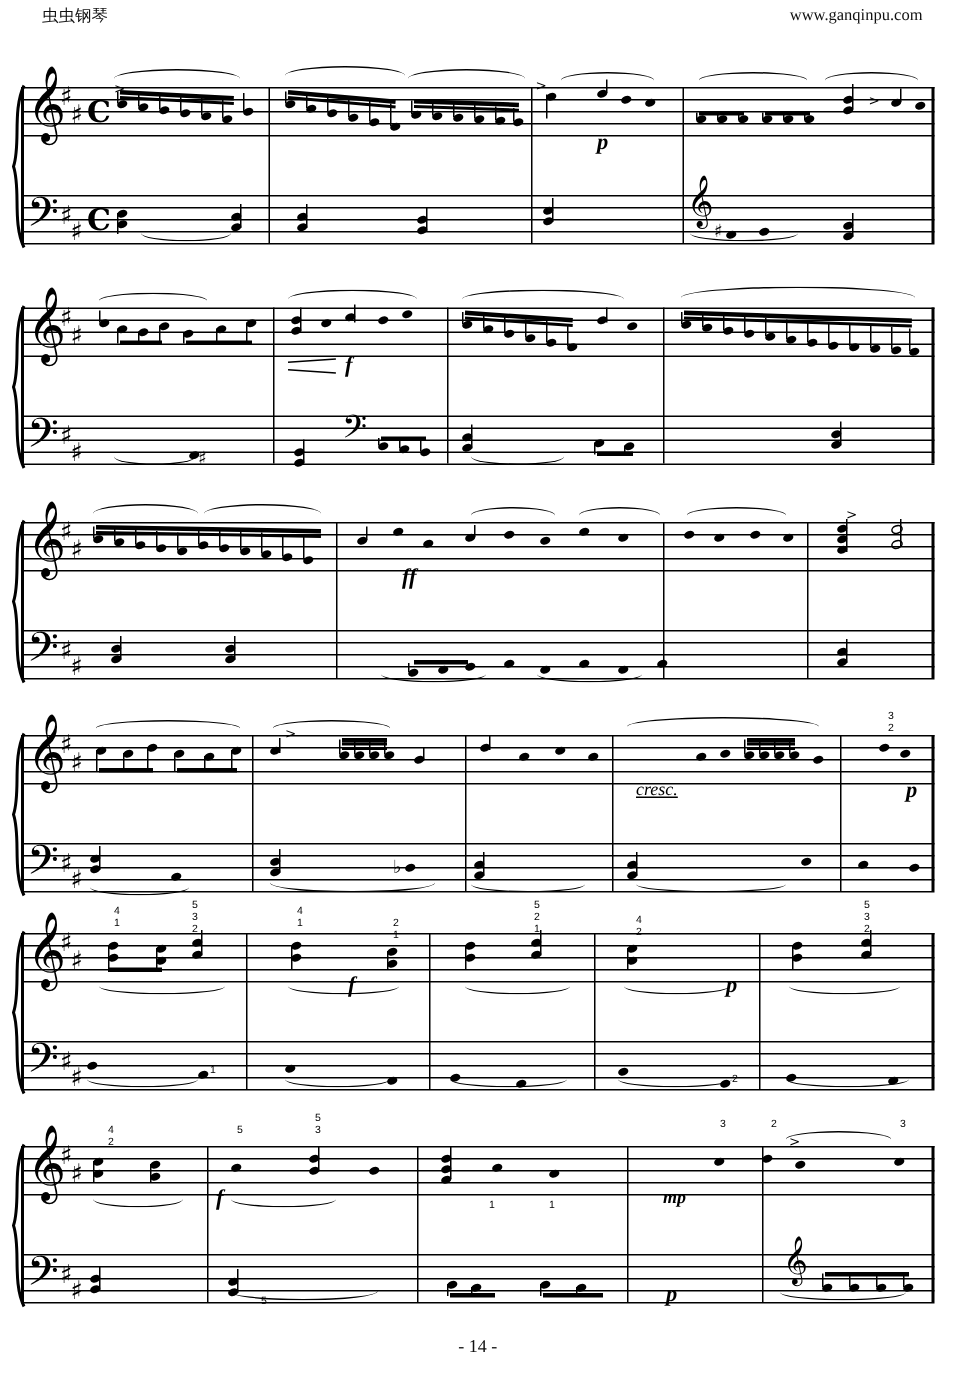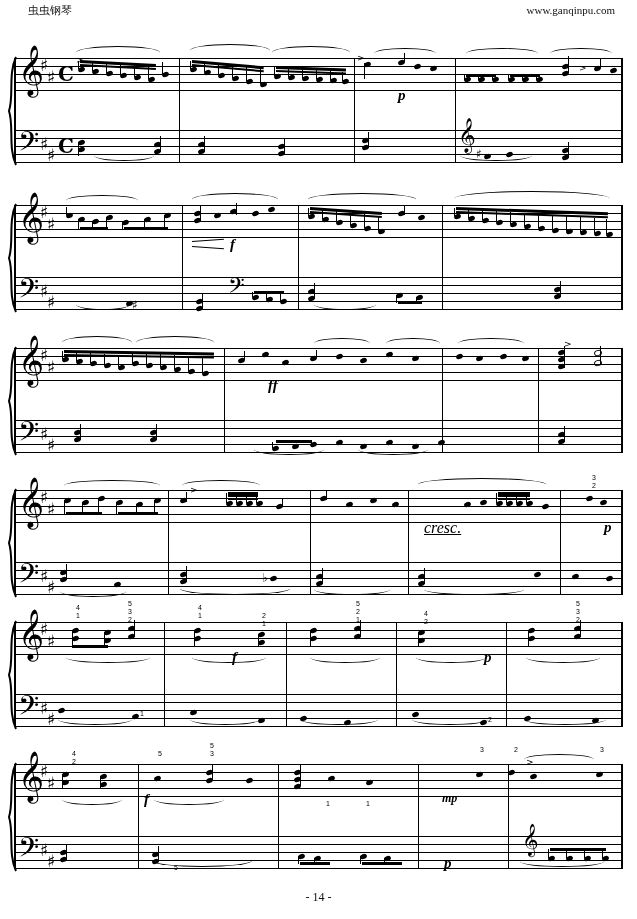--- a/index.html
+++ b/index.html
@@ -165,21 +165,21 @@
     font-style: italic;
     font-weight: bold;
     font-size: 15px;
     line-height: 1;
   }
   .dyn.small { font-size: 12px; }
   .txt {
     position: absolute;
     font-family: "Liberation Serif", serif;
     font-style: italic;
-    font-size: 16px;
+    font-size: 12px;
     line-height: 1;
     text-decoration: underline;
   }
   .fing {
     position: absolute;
     font-family: "Liberation Sans", sans-serif;
     font-size: 7px;
     line-height: 1;
     color: #000;
   }

